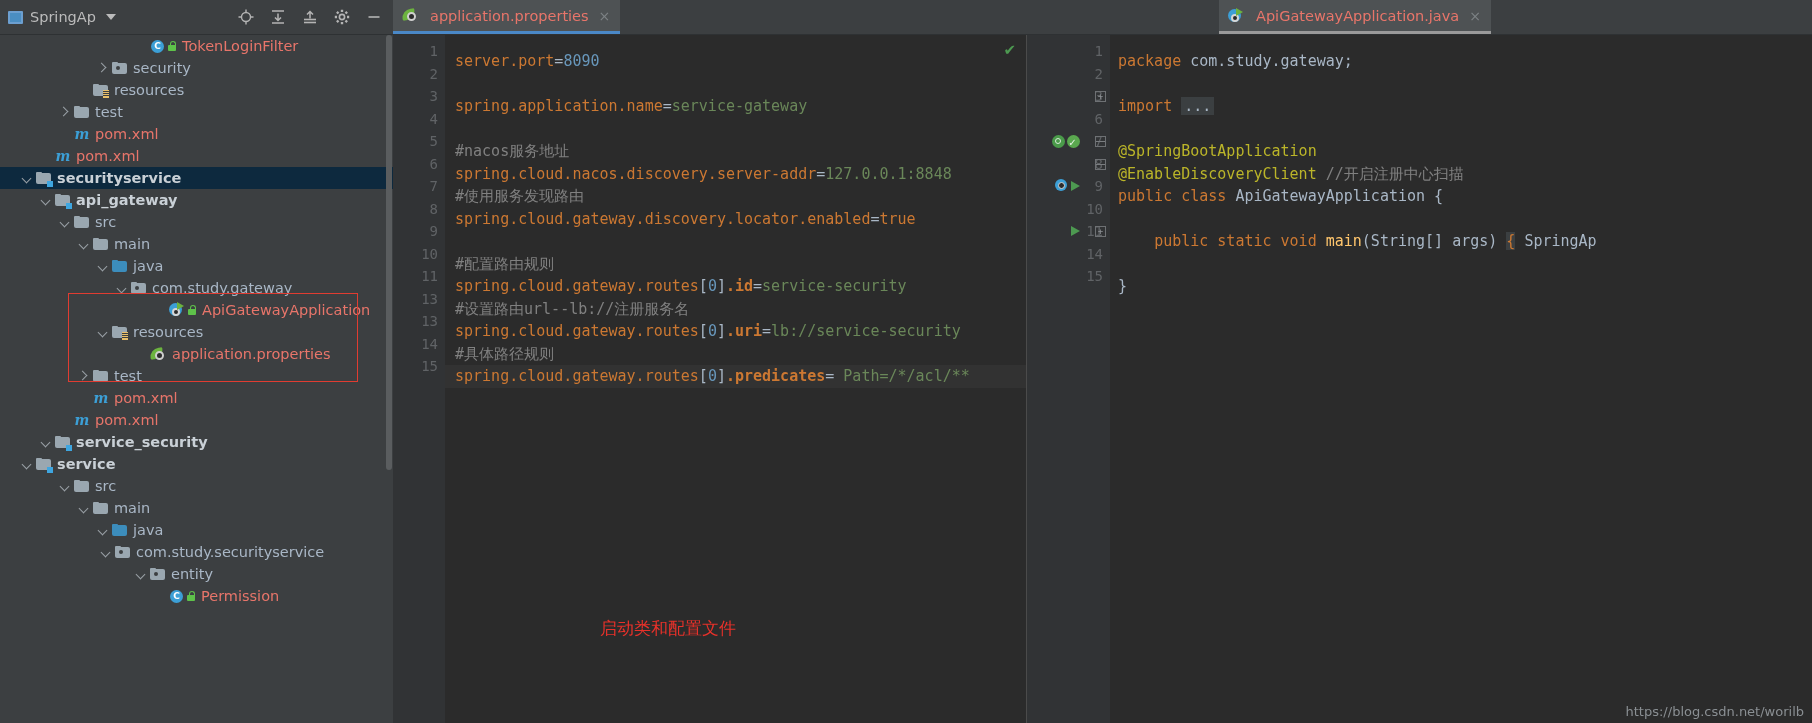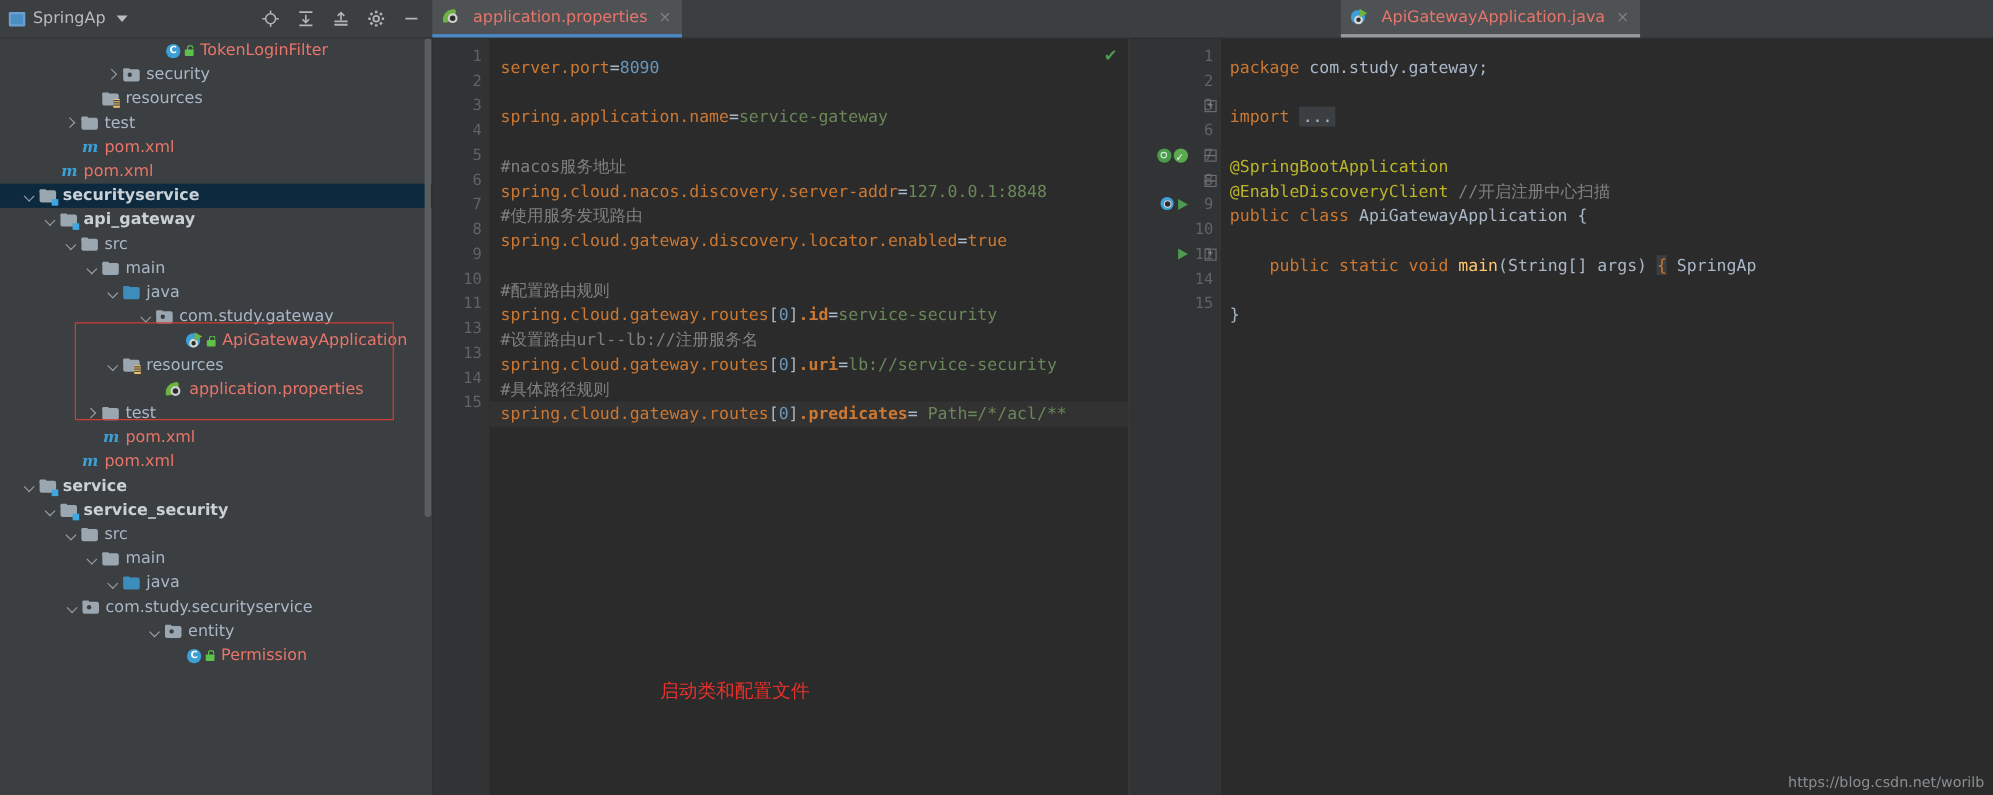--- a/index.html
+++ b/index.html
@@ -312,21 +312,21 @@
             <span class="label c-folder">main</span>
           </div>
           <div class="row" style="padding-left: 97px;">
             <span class="arrow down"></span>
             <span class="fi blue">
               <span class="tab2"></span>
               <span class="base"></span>
             </span>
             <span class="label c-folder">java</span>
           </div>
-          <div class="row" style="padding-left: 116px; margin-left: 11px;">
+          <div class="row" style="padding-left: 116px;">
             <span class="arrow down"></span>
             <span class="fi">
               <span class="tab2"></span>
               <span class="base"></span>
               <span class="pkgdot"></span>
             </span>
             <span class="label c-folder">com.study.gateway</span>
           </div>
           <div class="row" style="padding-left: 154px;">
             <span class="arrow"></span>
@@ -361,38 +361,38 @@
           <div class="row" style="padding-left: 78px;">
             <span class="arrow"></span>
             <span class="mvn">m</span>
             <span class="label c-red">pom.xml</span>
           </div>
           <div class="row" style="padding-left: 59px;">
             <span class="arrow"></span>
             <span class="mvn">m</span>
             <span class="label c-red">pom.xml</span>
           </div>
+          <div class="row" style="padding-left: 40px;">
+            <span class="arrow down"></span>
+            <span class="fi">
+              <span class="tab2"></span>
+              <span class="base"></span>
+              <span class="badge"></span>
+            </span>
+            <span class="label c-mod">service_security</span>
+          </div>
           <div class="row" style="padding-left: 21px;">
             <span class="arrow down"></span>
             <span class="fi">
               <span class="tab2"></span>
               <span class="base"></span>
               <span class="badge"></span>
             </span>
             <span class="label c-mod">service</span>
           </div>
-          <div class="row" style="padding-left: 40px;">
-            <span class="arrow down"></span>
-            <span class="fi">
-              <span class="tab2"></span>
-              <span class="base"></span>
-              <span class="badge"></span>
-            </span>
-            <span class="label c-mod">service_security</span>
-          </div>
           <div class="row" style="padding-left: 59px;">
             <span class="arrow down"></span>
             <span class="fi">
               <span class="tab2"></span>
               <span class="base"></span>
             </span>
             <span class="label c-folder">src</span>
           </div>
           <div class="row" style="padding-left: 78px;">
             <span class="arrow down"></span>
@@ -403,21 +403,21 @@
             <span class="label c-folder">main</span>
           </div>
           <div class="row" style="padding-left: 97px;">
             <span class="arrow down"></span>
             <span class="fi blue">
               <span class="tab2"></span>
               <span class="base"></span>
             </span>
             <span class="label c-folder">java</span>
           </div>
-          <div class="row" style="padding-left: 60px;">
+          <div class="row" style="padding-left: 100px;">
             <span class="arrow down"></span>
             <span class="fi">
               <span class="tab2"></span>
               <span class="base"></span>
               <span class="pkgdot"></span>
             </span>
             <span class="label c-folder">com.study.securityservice</span>
           </div>
           <div class="row" style="padding-left: 135px;">
             <span class="arrow down"></span>

